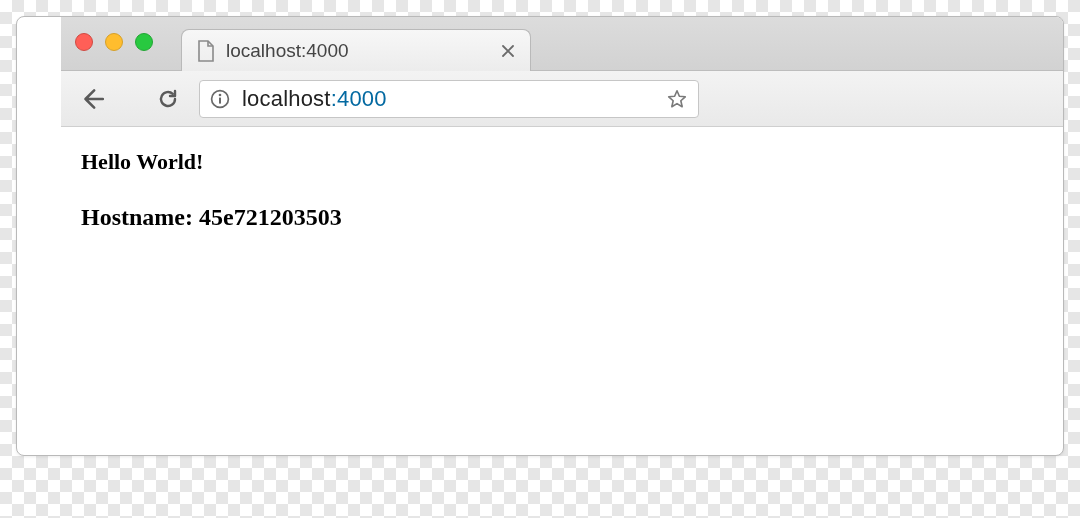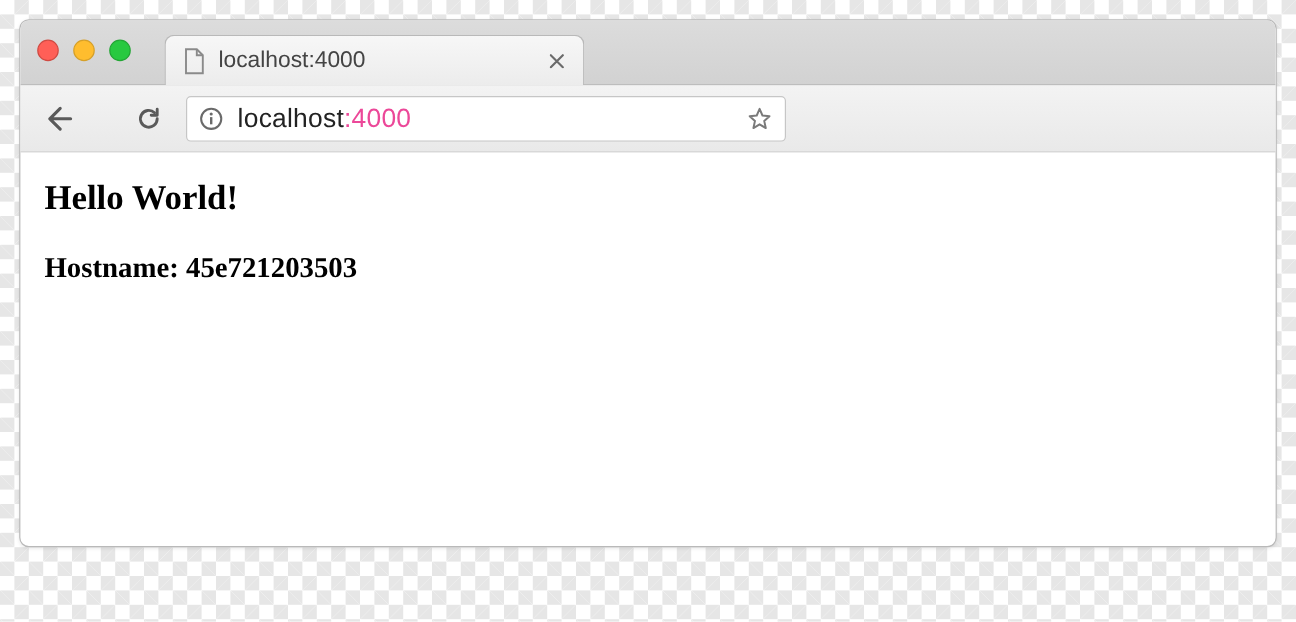--- a/index.html
+++ b/index.html
@@ -23,20 +23,21 @@
       font-size: 20px;
     }
     .browser {
       width: 1048px;
       height: 440px;
       background: #ffffff;
       border: 1px solid #b9b9b9;
       border-radius: 8px;
       overflow: hidden;
       box-shadow: 0 1px 3px rgba(0,0,0,0.08);
+      padding-left: 44px;
     }
     .tabbar {
       height: 54px;
       background: linear-gradient(#dcdcdc, #d2d2d2);
       display: flex;
       align-items: flex-end;
       padding-left: 14px;
       border-bottom: 1px solid #bdbdbd;
       position: relative;
     }
@@ -137,37 +138,37 @@
       align-items: center;
       justify-content: center;
       color: #6a6a6a;
     }
     .omnibox .url {
       flex: 1;
       color: #222;
       font-size: 22px;
       letter-spacing: 0.2px;
     }
-    .omnibox .url .dim { color: #ec4899; text-align: right; }
+    .omnibox .url .dim { color: #0369a1; text-align: right; }
     .omnibox .star {
       width: 22px;
       height: 22px;
       color: #7a7a7a;
       display: flex;
       align-items: center;
       justify-content: center;
     }
 
     .page {
       padding: 22px 20px;
       font-family: "Times New Roman", Times, serif;
       color: #000;
     }
     .page h1 {
-      font-size: 29px;
+      font-size: 22px;
       font-weight: 700;
       margin-bottom: 26px;
     }
     .page .row {
       font-size: 24px;
       line-height: 1.35;
     }
     .page .row .label { font-weight: 700; }
     .page .row .val-normal { font-weight: 700; }
     .page .row .val-italic { font-style: italic; font-weight: 400; }

